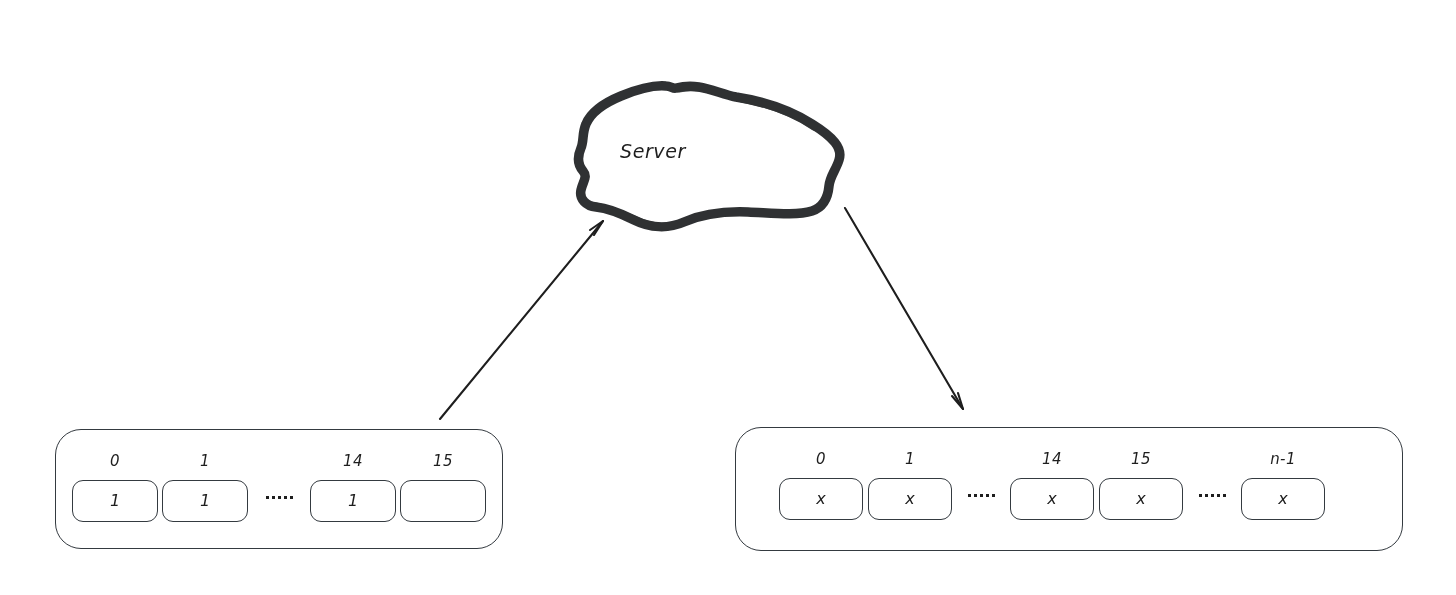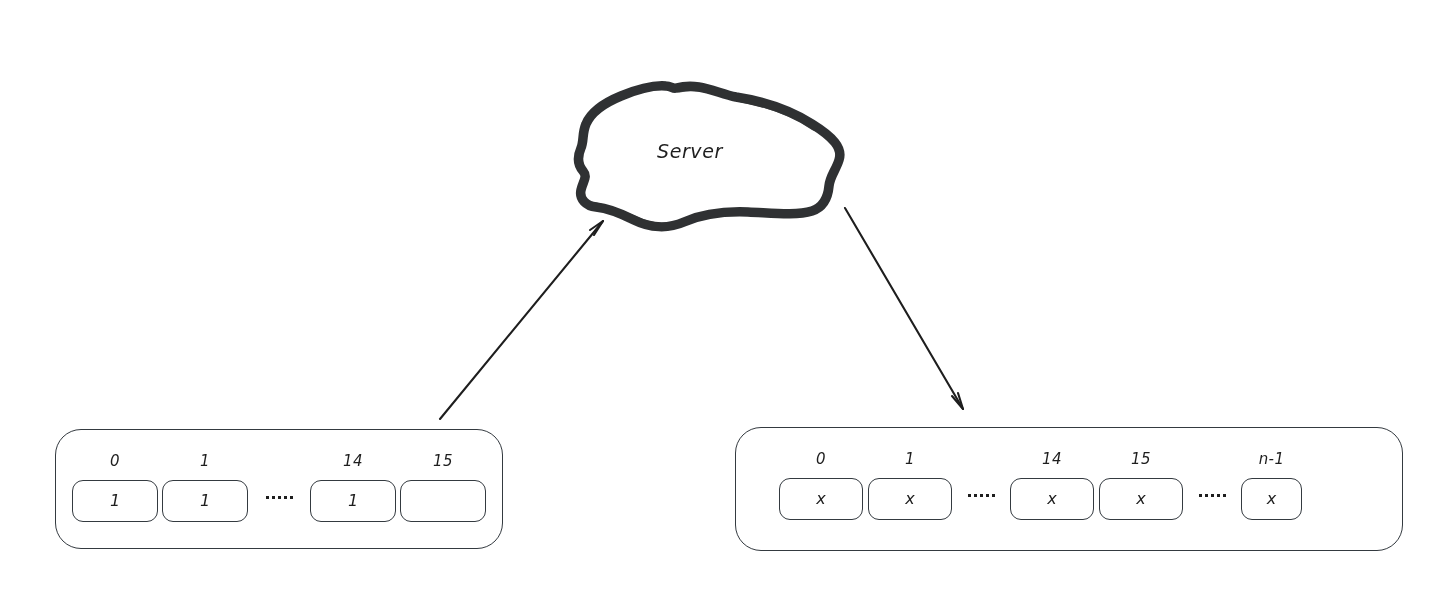--- a/index.html
+++ b/index.html
@@ -19,21 +19,21 @@
     position: absolute;
     left: 0;
     top: 0;
     width: 1456px;
     height: 595px;
   }
 
   
   .server-label {
     position: absolute;
-    left: 657px;
+    left: 620px;
     top: 140px;
     font-family: "DejaVu Sans", sans-serif;
     font-size: 19px;
     font-style: italic;
     color: #1e1e1e;
     letter-spacing: 0.6px;
     white-space: nowrap;
     user-select: none;
   }
 
@@ -235,20 +235,20 @@
           <span class="cell-value">x</span>
         </div>
       </div>
       <div class="ellipsis" style="left: 462.5px;">
         <i></i>
         <i></i>
         <i></i>
         <i></i>
         <i></i>
       </div>
-      <div class="cell-wrap" style="left: 505px; width: 61px;">
+      <div class="cell-wrap" style="left: 505px; width: 84px;">
         <div class="cell-index">n-1</div>
         <div class="cell-box">
           <span class="cell-value">x</span>
         </div>
       </div>
     </div>
 </div>
 
 </body></html>

